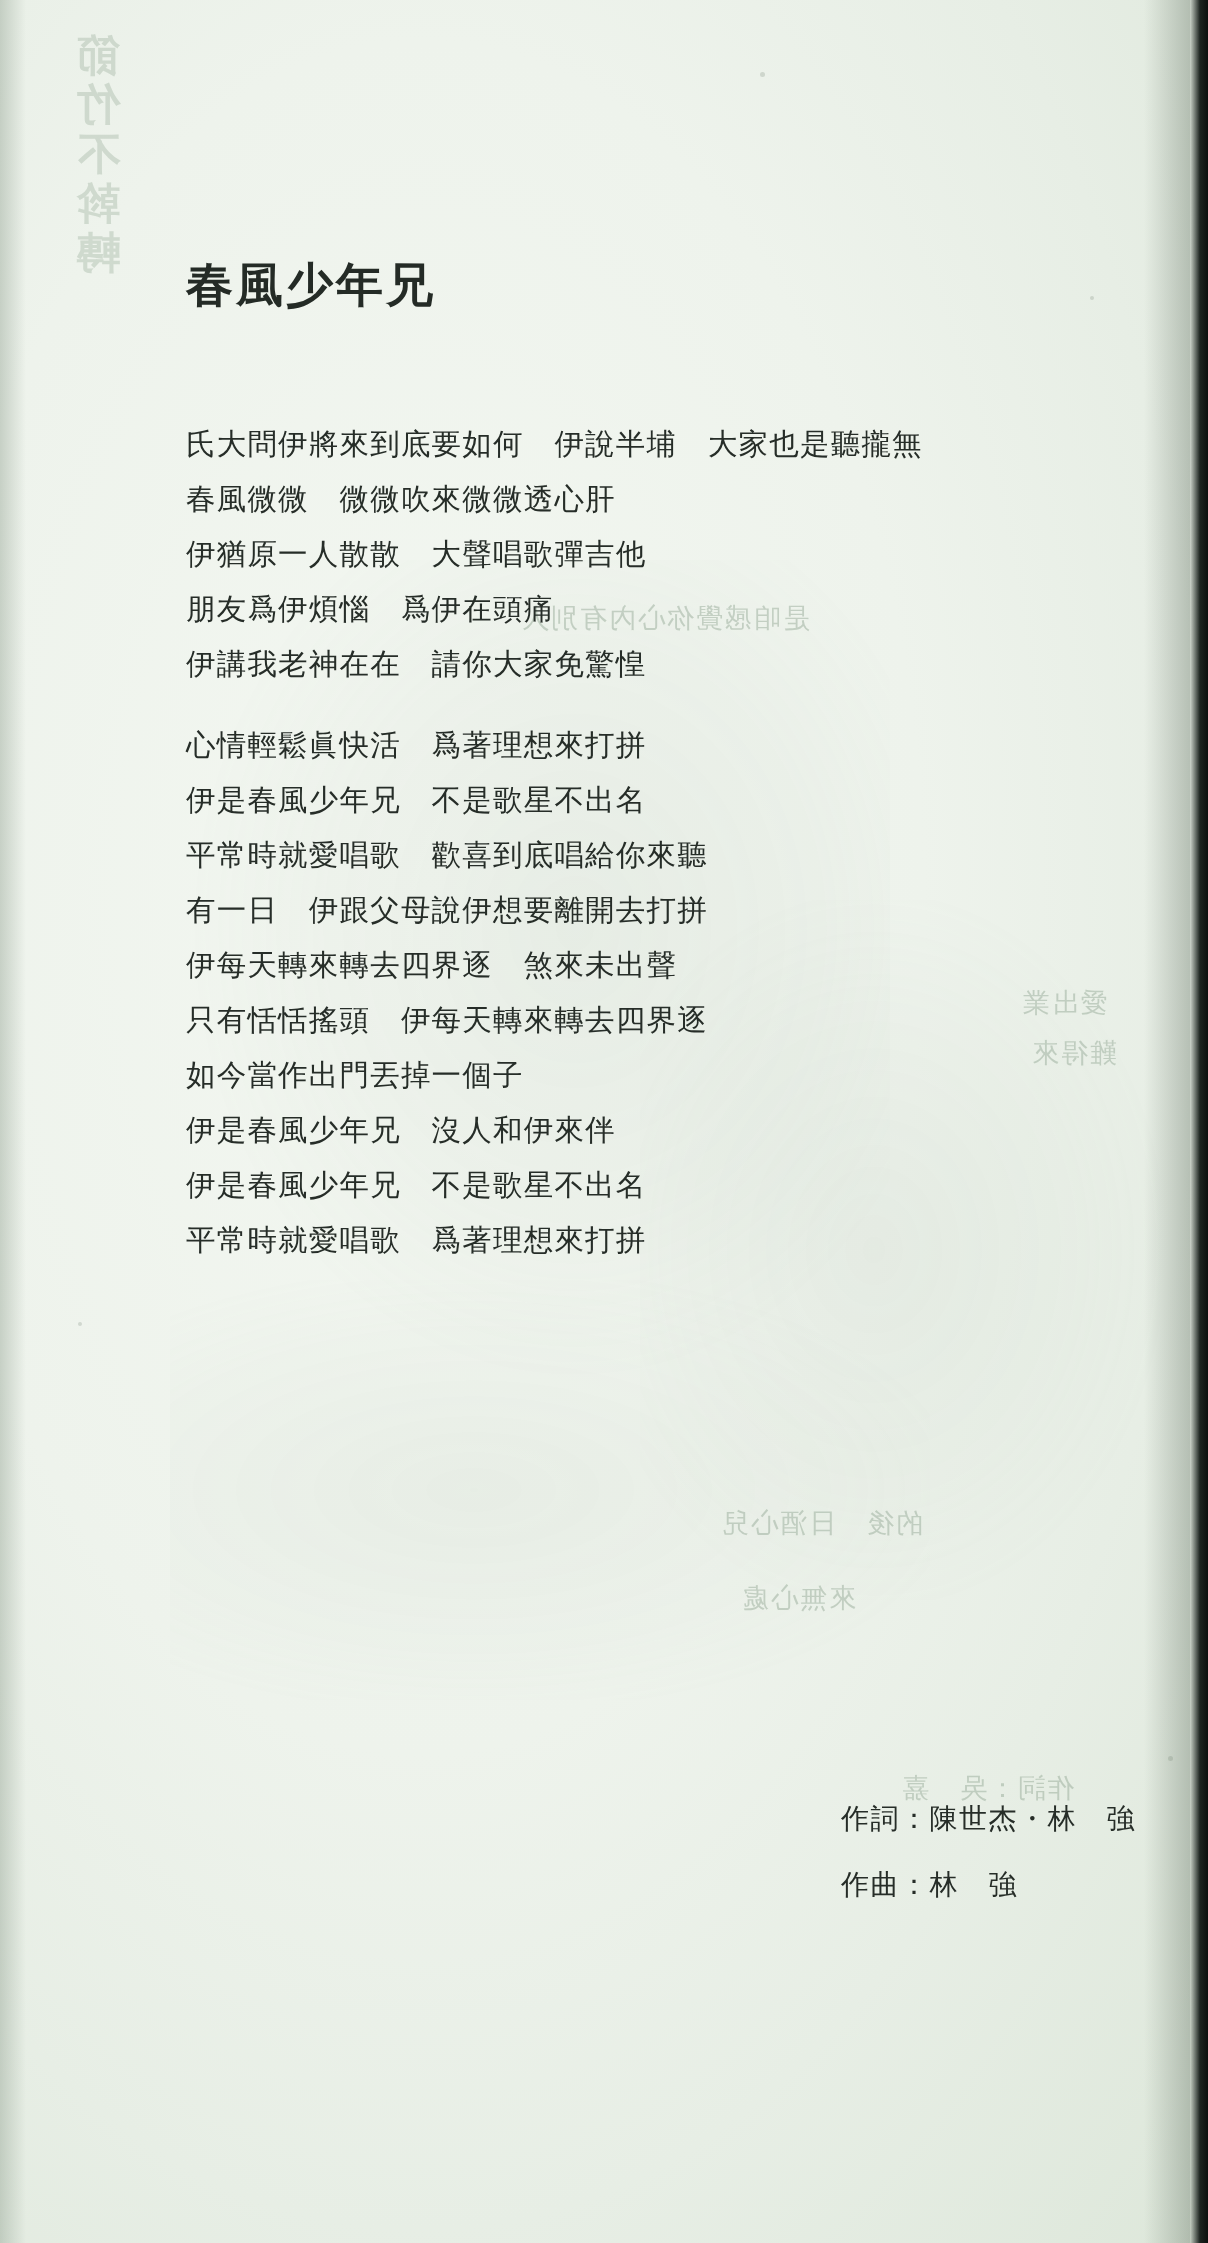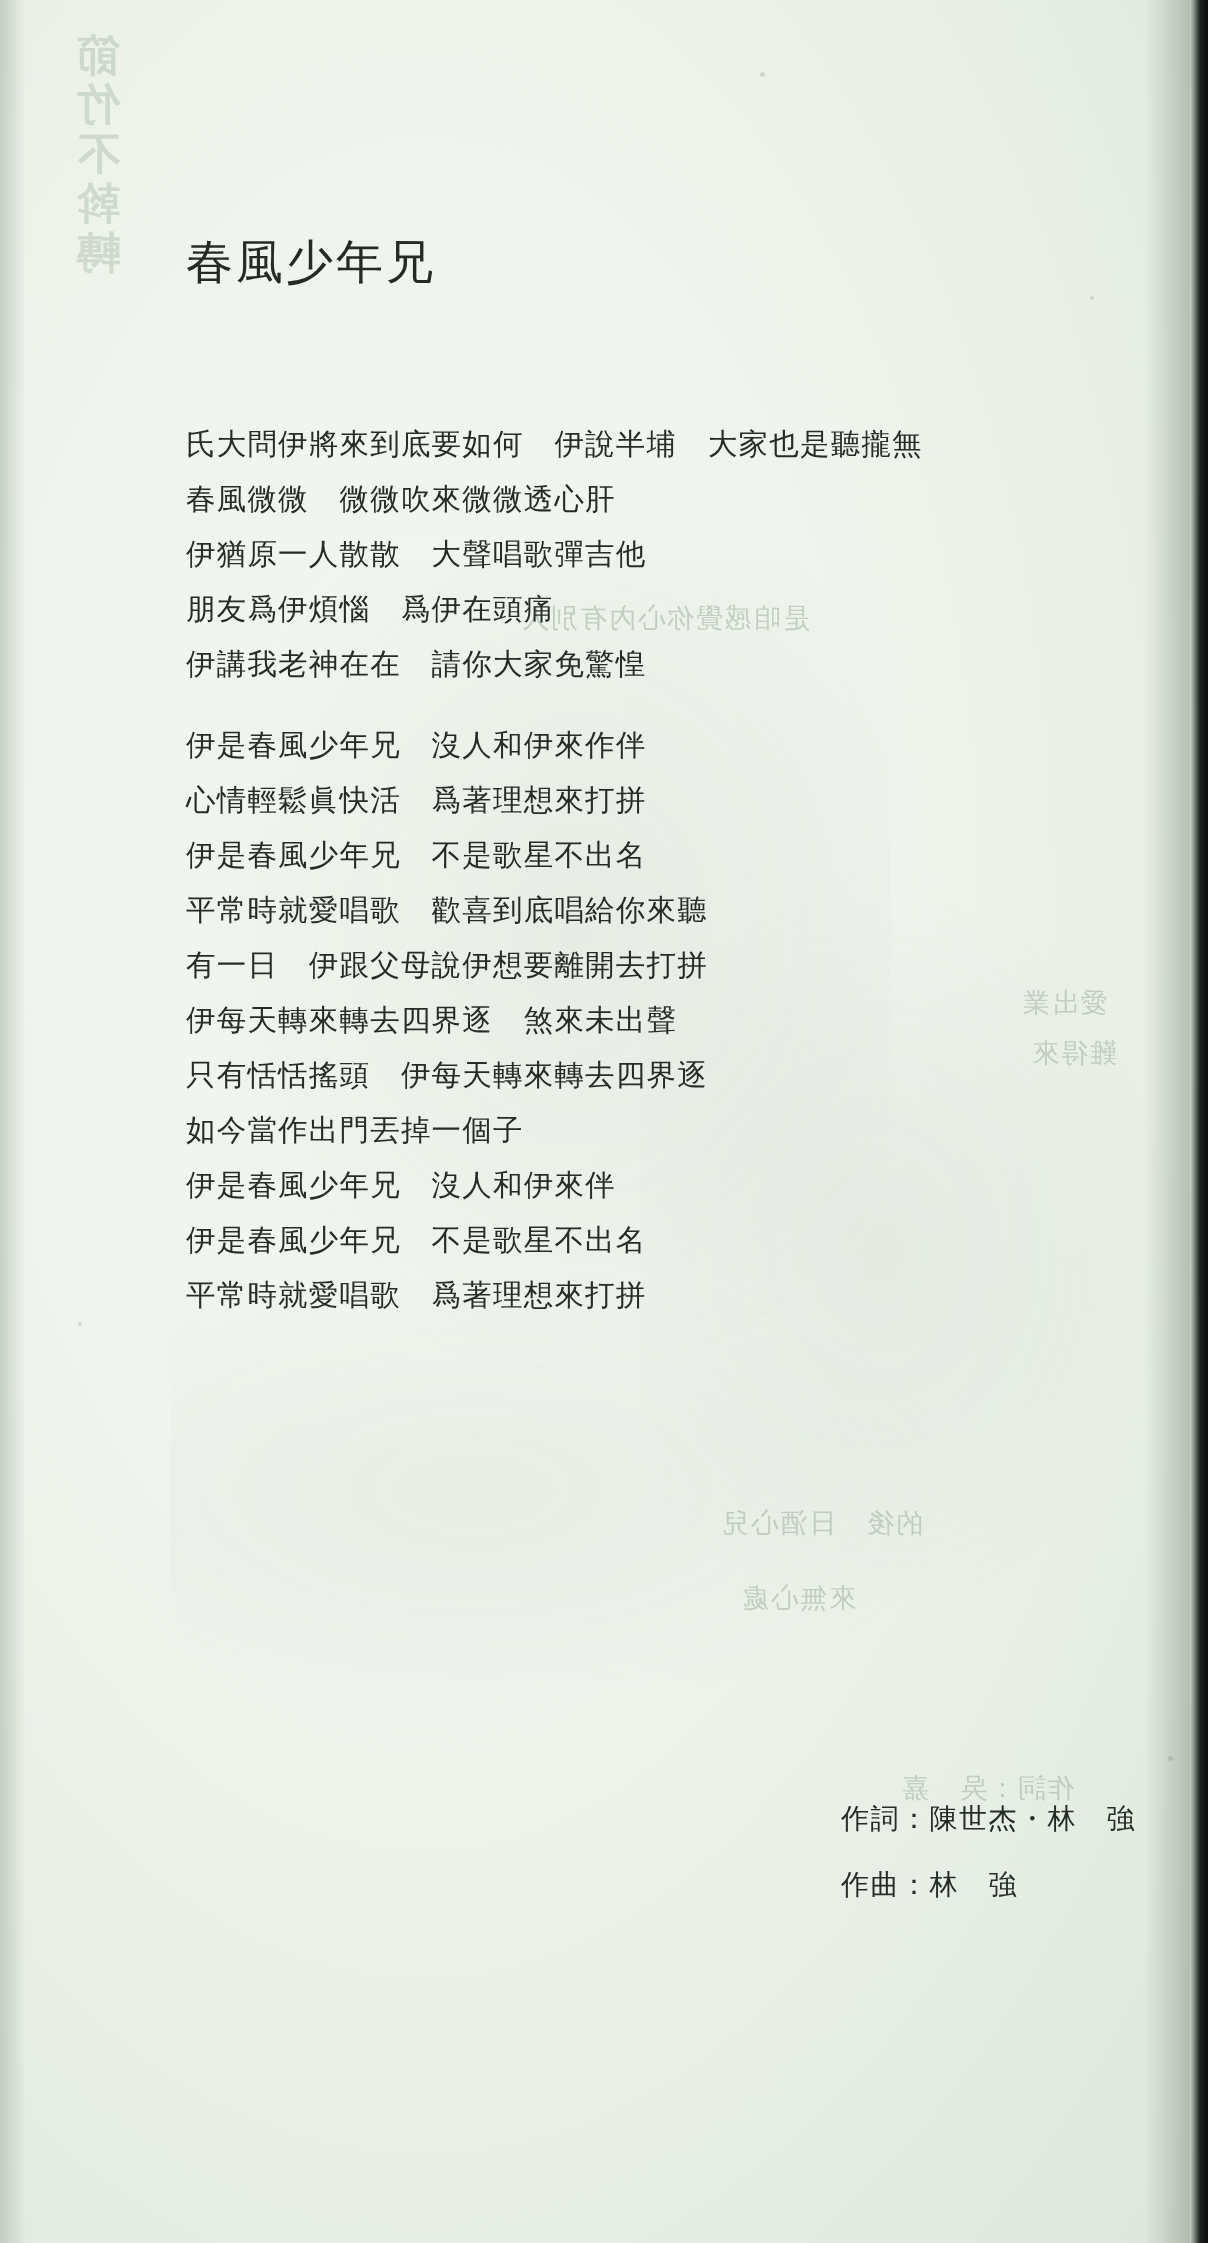--- a/index.html
+++ b/index.html
@@ -81,24 +81,24 @@
     filter: blur(0.4px);
   }
 
   
   .content {
     position: relative;
     z-index: 4;
   }
   .song-title {
     position: absolute;
-    top: 200px;
+    top: 223px;
     left: 186px;
     font-size: 47px;
-    font-weight: 400;
+    font-weight: 700;
     letter-spacing: 3px;
     color: #242b26;
   }
   .lyrics {
     position: absolute;
     top: 430px;
     left: 186px;
     width: 980px;
   }
   .lyric-line {
@@ -165,21 +165,20 @@
 
     <div class="lyrics">
       <div class="lyric-line">氏大問伊將來到底要如何　伊說半埔　大家也是聽攏無</div>
       <div class="lyric-line">春風微微　微微吹來微微透心肝</div>
       <div class="lyric-line">伊猶原一人散散　大聲唱歌彈吉他</div>
       <div class="lyric-line">朋友爲伊煩惱　爲伊在頭痛</div>
       <div class="lyric-line">伊講我老神在在　請你大家免驚惶</div>
 
       <div class="stanza-gap"></div>
 
-      <div class="lyric-line">伊是春風少年兄　沒人和伊來作伴</div>
       <div class="lyric-line">心情輕鬆眞快活　爲著理想來打拼</div>
       <div class="lyric-line">伊是春風少年兄　不是歌星不出名</div>
       <div class="lyric-line">平常時就愛唱歌　歡喜到底唱給你來聽</div>
       <div class="lyric-line">有一日　伊跟父母說伊想要離開去打拼</div>
       <div class="lyric-line">伊每天轉來轉去四界逐　煞來未出聲</div>
       <div class="lyric-line">只有恬恬搖頭　伊每天轉來轉去四界逐</div>
       <div class="lyric-line">如今當作出門丟掉一個子</div>
       <div class="lyric-line">伊是春風少年兄　沒人和伊來伴</div>
       <div class="lyric-line">伊是春風少年兄　不是歌星不出名</div>
       <div class="lyric-line">平常時就愛唱歌　爲著理想來打拼</div>

